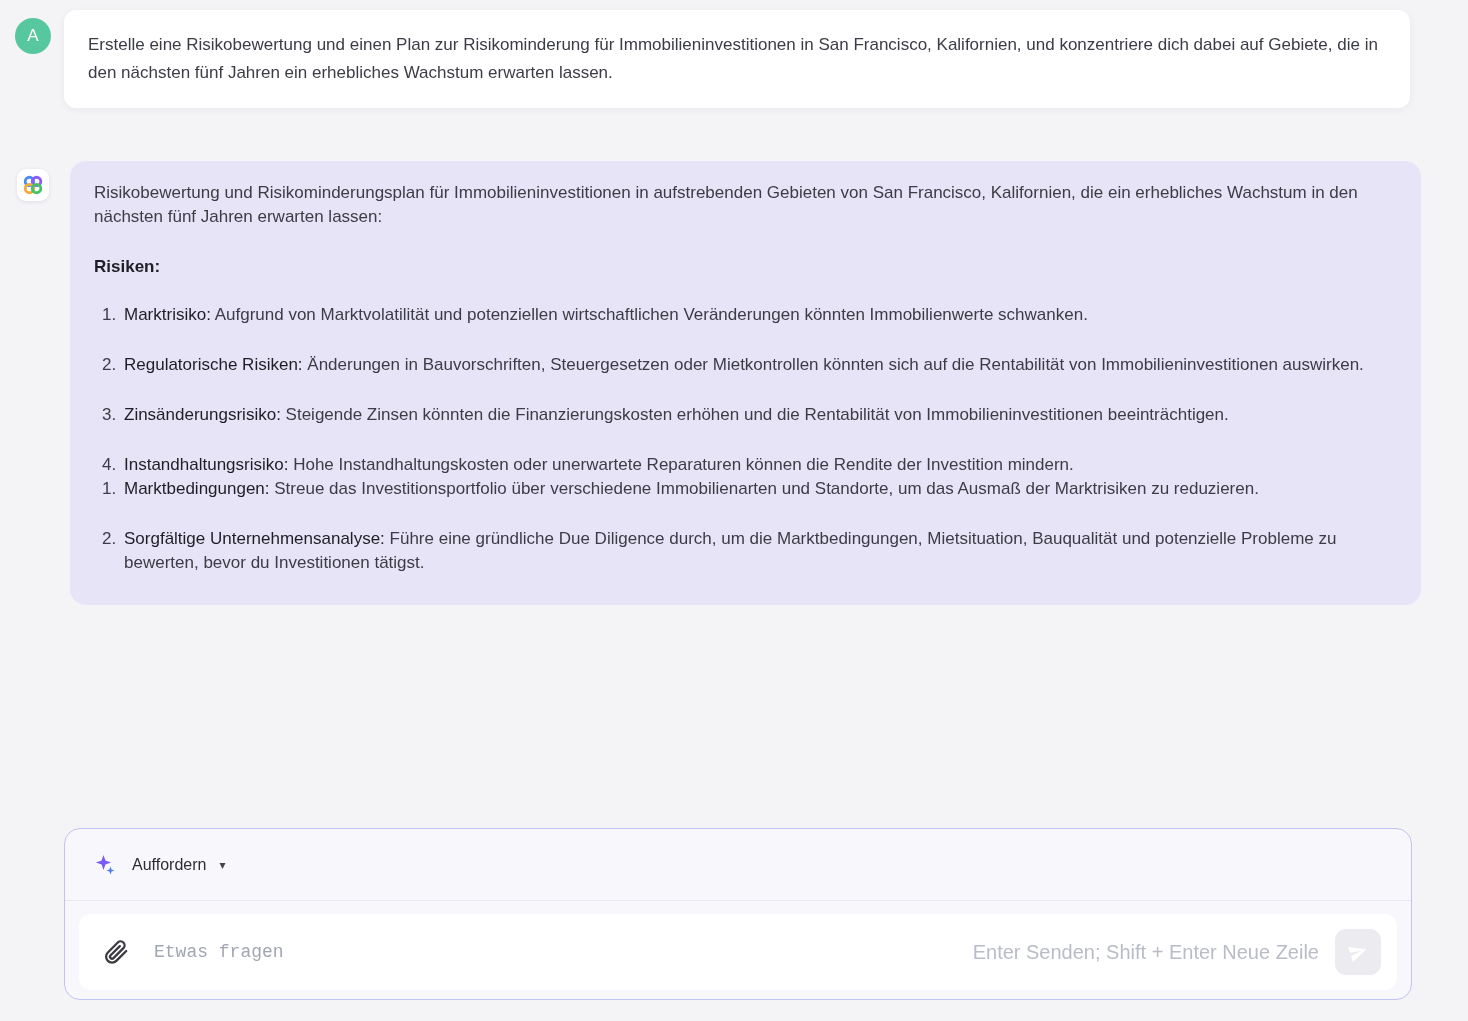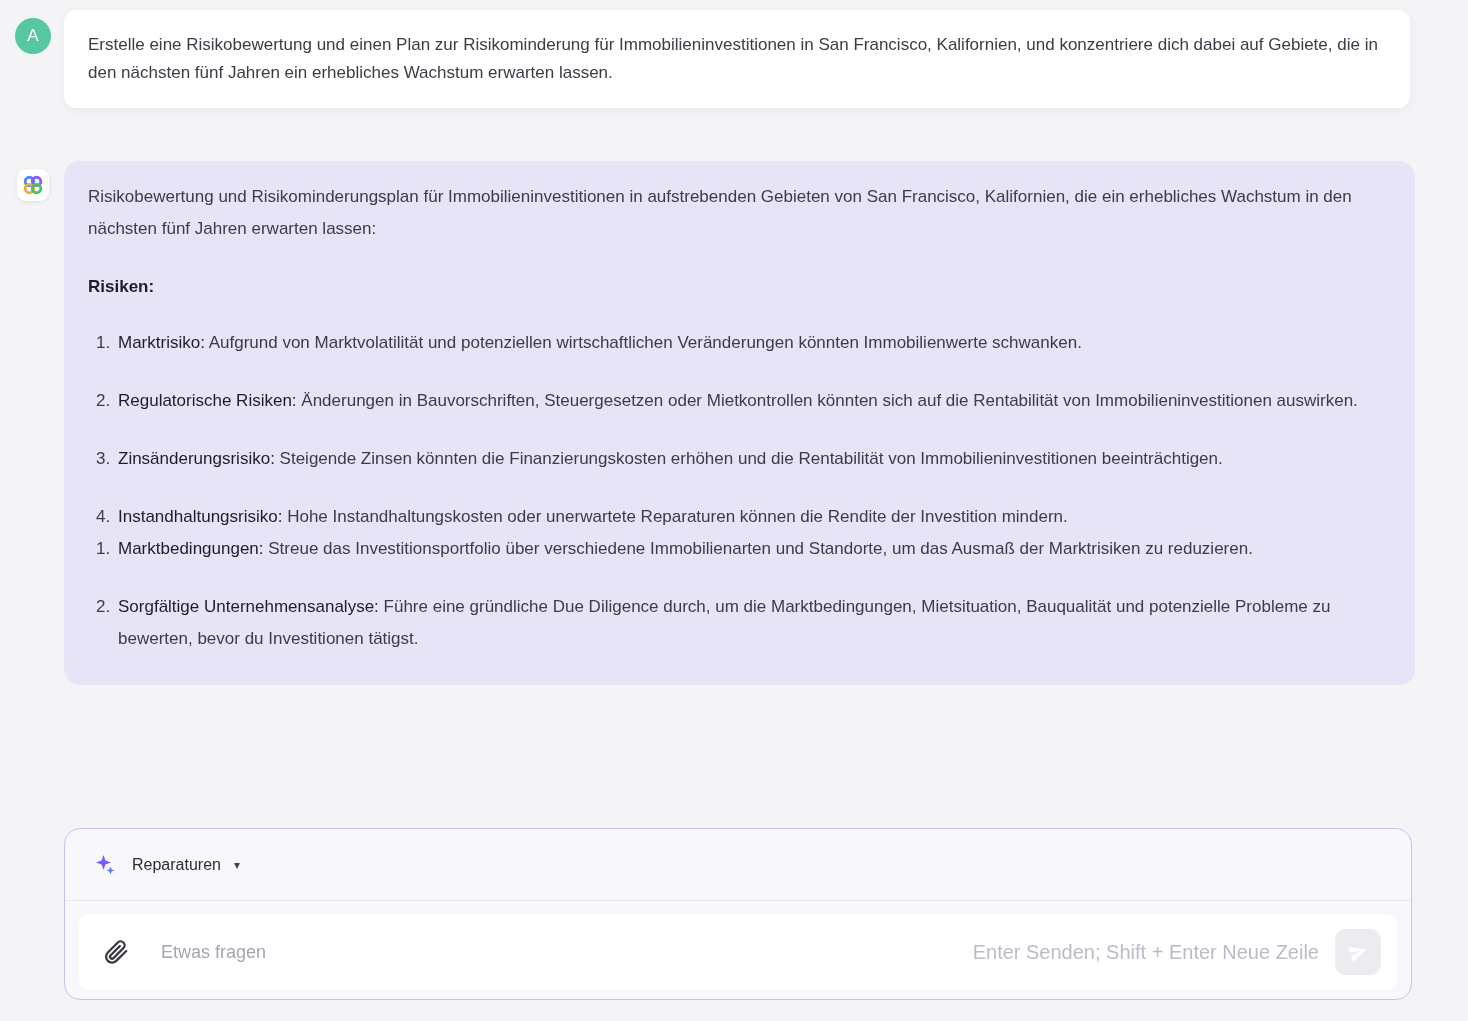--- a/index.html
+++ b/index.html
@@ -30,24 +30,24 @@
 
   
   .ai-row { display:flex; align-items:flex-start; margin-top:53px; }
   .ai-logo-box {
     width:32px; height:32px; border-radius:9px; background:#ffffff;
     margin:8px 0 0 17px; flex:0 0 32px;
     display:flex; align-items:center; justify-content:center;
     box-shadow:0 1px 4px rgba(40,40,80,0.10);
   }
   .ai-bubble {
-    margin-left:15px; width:1351px;
+    margin-left:21px; width:1351px;
     background:#e7e4f7; border-radius:16px;
     padding:20px 28px 30px 24px;
-    font-size:17px; line-height:32px;
+    font-size:17px; line-height:24px;
   }
   .msg-intro { margin-bottom:26px; }
   .msg-heading { font-weight:700; color:#1e1e26; margin:26px 0 24px 0; }
   .msg-heading:first-child { margin-top:0; }
   ol.msg-list { list-style:decimal; padding-left:27px; margin:0; }
   ol.msg-list li { padding-left:3px; margin-bottom:26px; }
   ol.msg-list li:last-child { margin-bottom:0; }
   ol.msg-list li strong { font-weight:400; color:#1e1e26; }
 
   
@@ -71,22 +71,22 @@
     background:#ffffff; border-radius:12px; height:76px;
     display:flex; align-items:center; padding:0 16px 0 22px;
   }
   .attach-btn {
     width:30px; height:30px; border:none; background:transparent;
     display:flex; align-items:center; justify-content:center; cursor:pointer;
     padding:0;
   }
   .chat-input {
     flex:1; border:none; outline:none; background:transparent;
-    font-family:Liberation Sans, sans-serif;
-    font-size:18px; color:#3c3c46; margin-left:30px;
+    font-family:Liberation Mono, monospace;
+    font-size:18px; color:#3c3c46; margin-left:23px;
   }
   .chat-input::placeholder { color:#a2a6b3; }
   .send-hint { font-size:20px; color:#b9bcc7; white-space:nowrap; margin-right:16px; }
   .send-btn {
     width:46px; height:46px; border:none; border-radius:11px;
     background:#ebebf0; cursor:pointer;
     display:flex; align-items:center; justify-content:center;
   }
 </style>
 </head>
@@ -129,21 +129,21 @@
   </div>
 
   <div class="composer">
     <div class="composer-top">
       <span style="display:flex;">
         <svg width="24" height="24" viewBox="0 0 24 24" fill="none">
           <path d="M9.5 2 L11.4 7.6 L17 9.5 L11.4 11.4 L9.5 17 L7.6 11.4 L2 9.5 L7.6 7.6 Z" fill="#7a5af8"></path>
           <path d="M16.5 13.5 L17.6 16.4 L20.5 17.5 L17.6 18.6 L16.5 21.5 L15.4 18.6 L12.5 17.5 L15.4 16.4 Z" fill="#4f7df7"></path>
         </svg>
       </span>
-      <span class="mode-label">Reparaturen</span>
+      <span class="mode-label">Auffordern</span>
       <span class="caret">▾</span>
     </div>
     <div class="composer-divider"></div>
     <div class="composer-input-wrap">
       <div class="input-card">
         <button class="attach-btn">
           <span style="display:flex;">
             <svg width="26" height="26" viewBox="0 0 24 24" fill="none" stroke="#3a3a42" stroke-width="2.1" stroke-linecap="round" stroke-linejoin="round">
               <path d="M21.44 11.05l-9.19 9.19a5.5 5.5 0 0 1-7.78-7.78l9.19-9.19a3.67 3.67 0 0 1 5.19 5.19l-9.2 9.19a1.83 1.83 0 0 1-2.59-2.59l8.49-8.49"></path>
             </svg>

